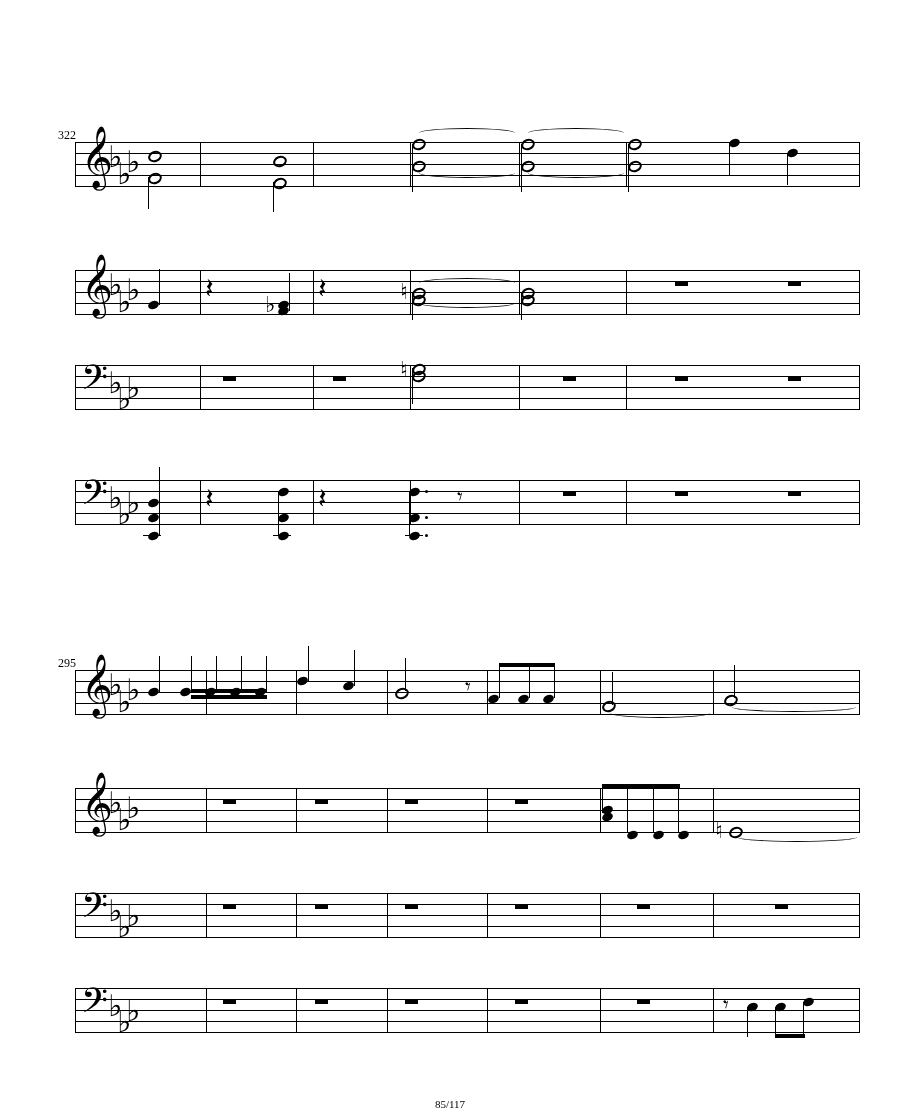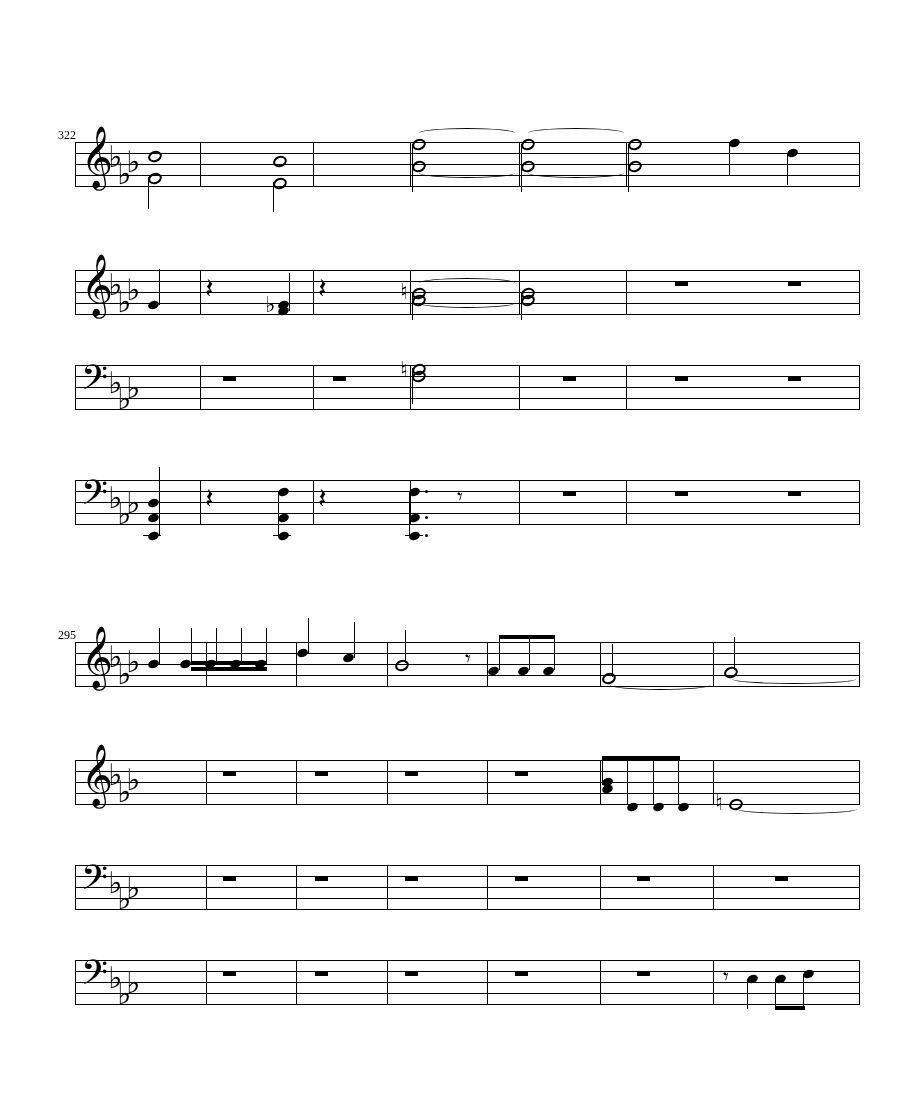--- a/index.html
+++ b/index.html
@@ -21,21 +21,21 @@
     width: 900px;
     height: 1118px;
     background: #fff;
   }
   .system {
     position: absolute;
     left: 0;
     width: 900px;
   }
   .sys1 { top: 120px; height: 450px; }
-  .sys2 { top: 620px; height: 400px; }
+  .sys2 { top: 648px; height: 400px; }
 
   
   .staff {
     position: absolute;
     left: 75px;
     width: 785px;
     height: 48px;
   }
   .staff .line {
     position: absolute;
@@ -525,13 +525,14 @@
       <div class="nh" style="left:672px; top:15px;"></div>
       <div class="stem" style="left:672px; top:19px; height:30px;"></div>
       <div class="nh" style="left:700px; top:15px;"></div>
       <div class="stem" style="left:700px; top:19px; height:30px;"></div>
       <div class="nh" style="left:728px; top:10px;"></div>
       <div class="stem" style="left:728px; top:14px; height:35px;"></div>
       <div class="flagbeam" style="left:700px; top:46px; width:30px;"></div>
     </div>
   </div>
 
+  <div class="pagenum" style="top:1098px;">85/117</div>
 </div>
 
 </body></html>

